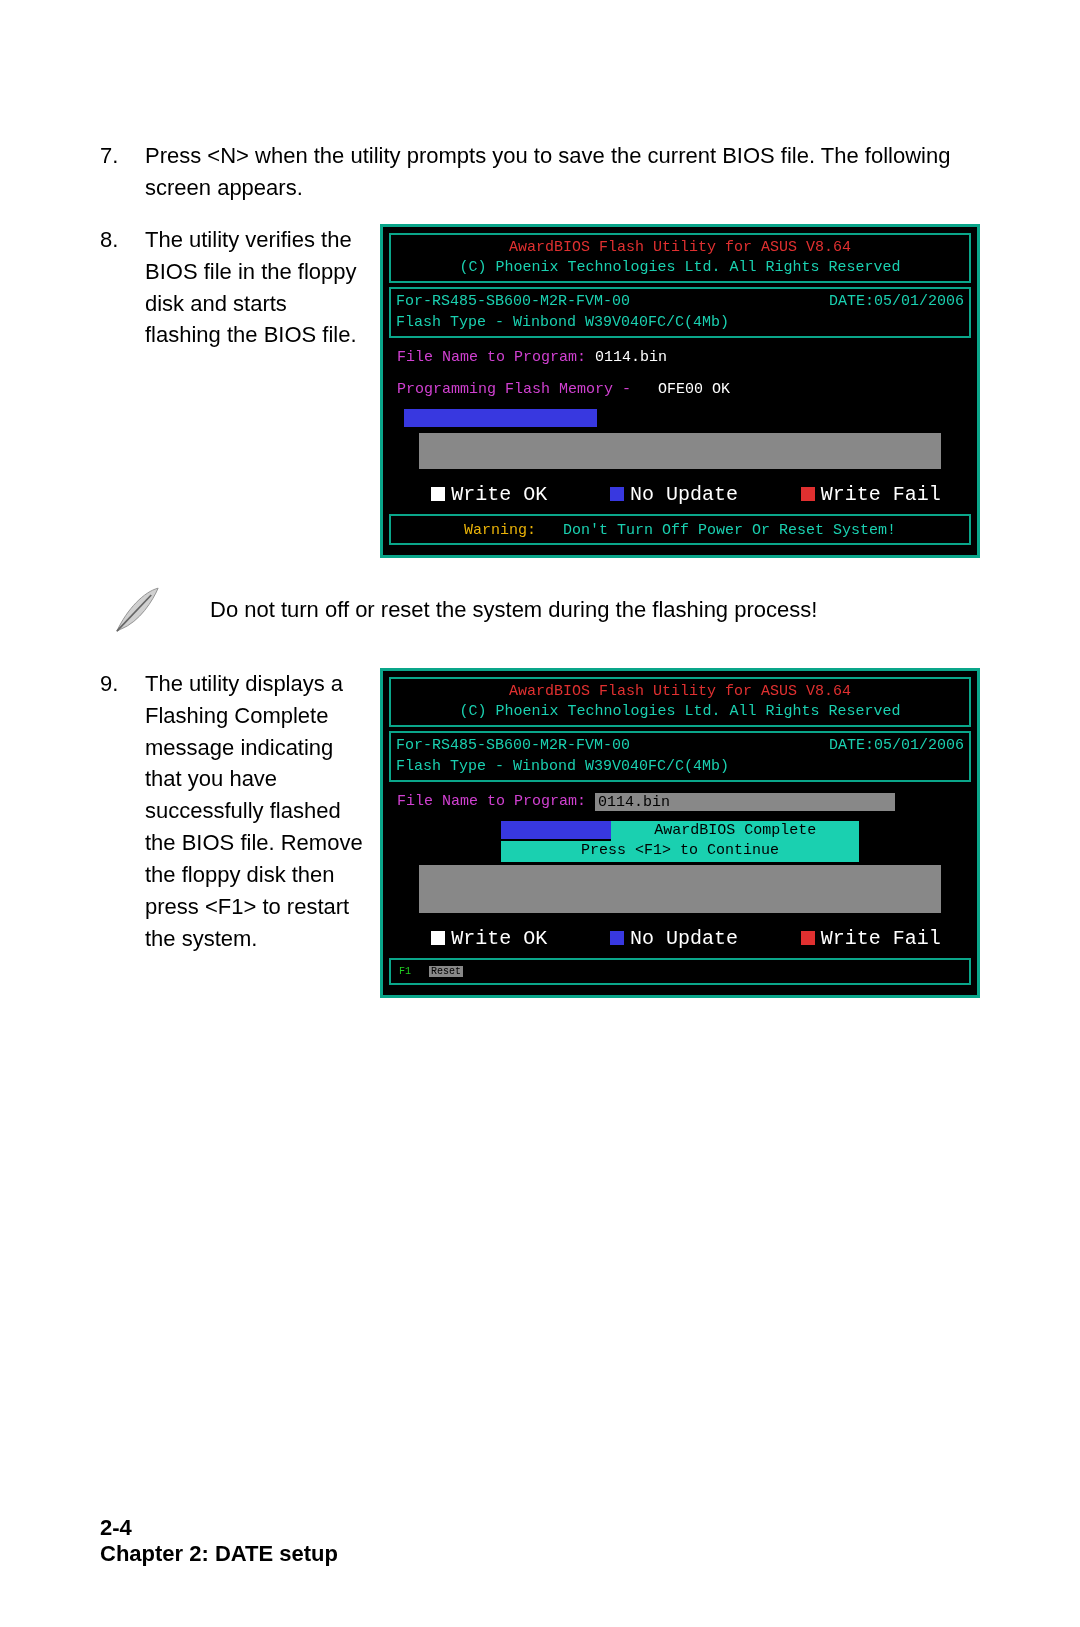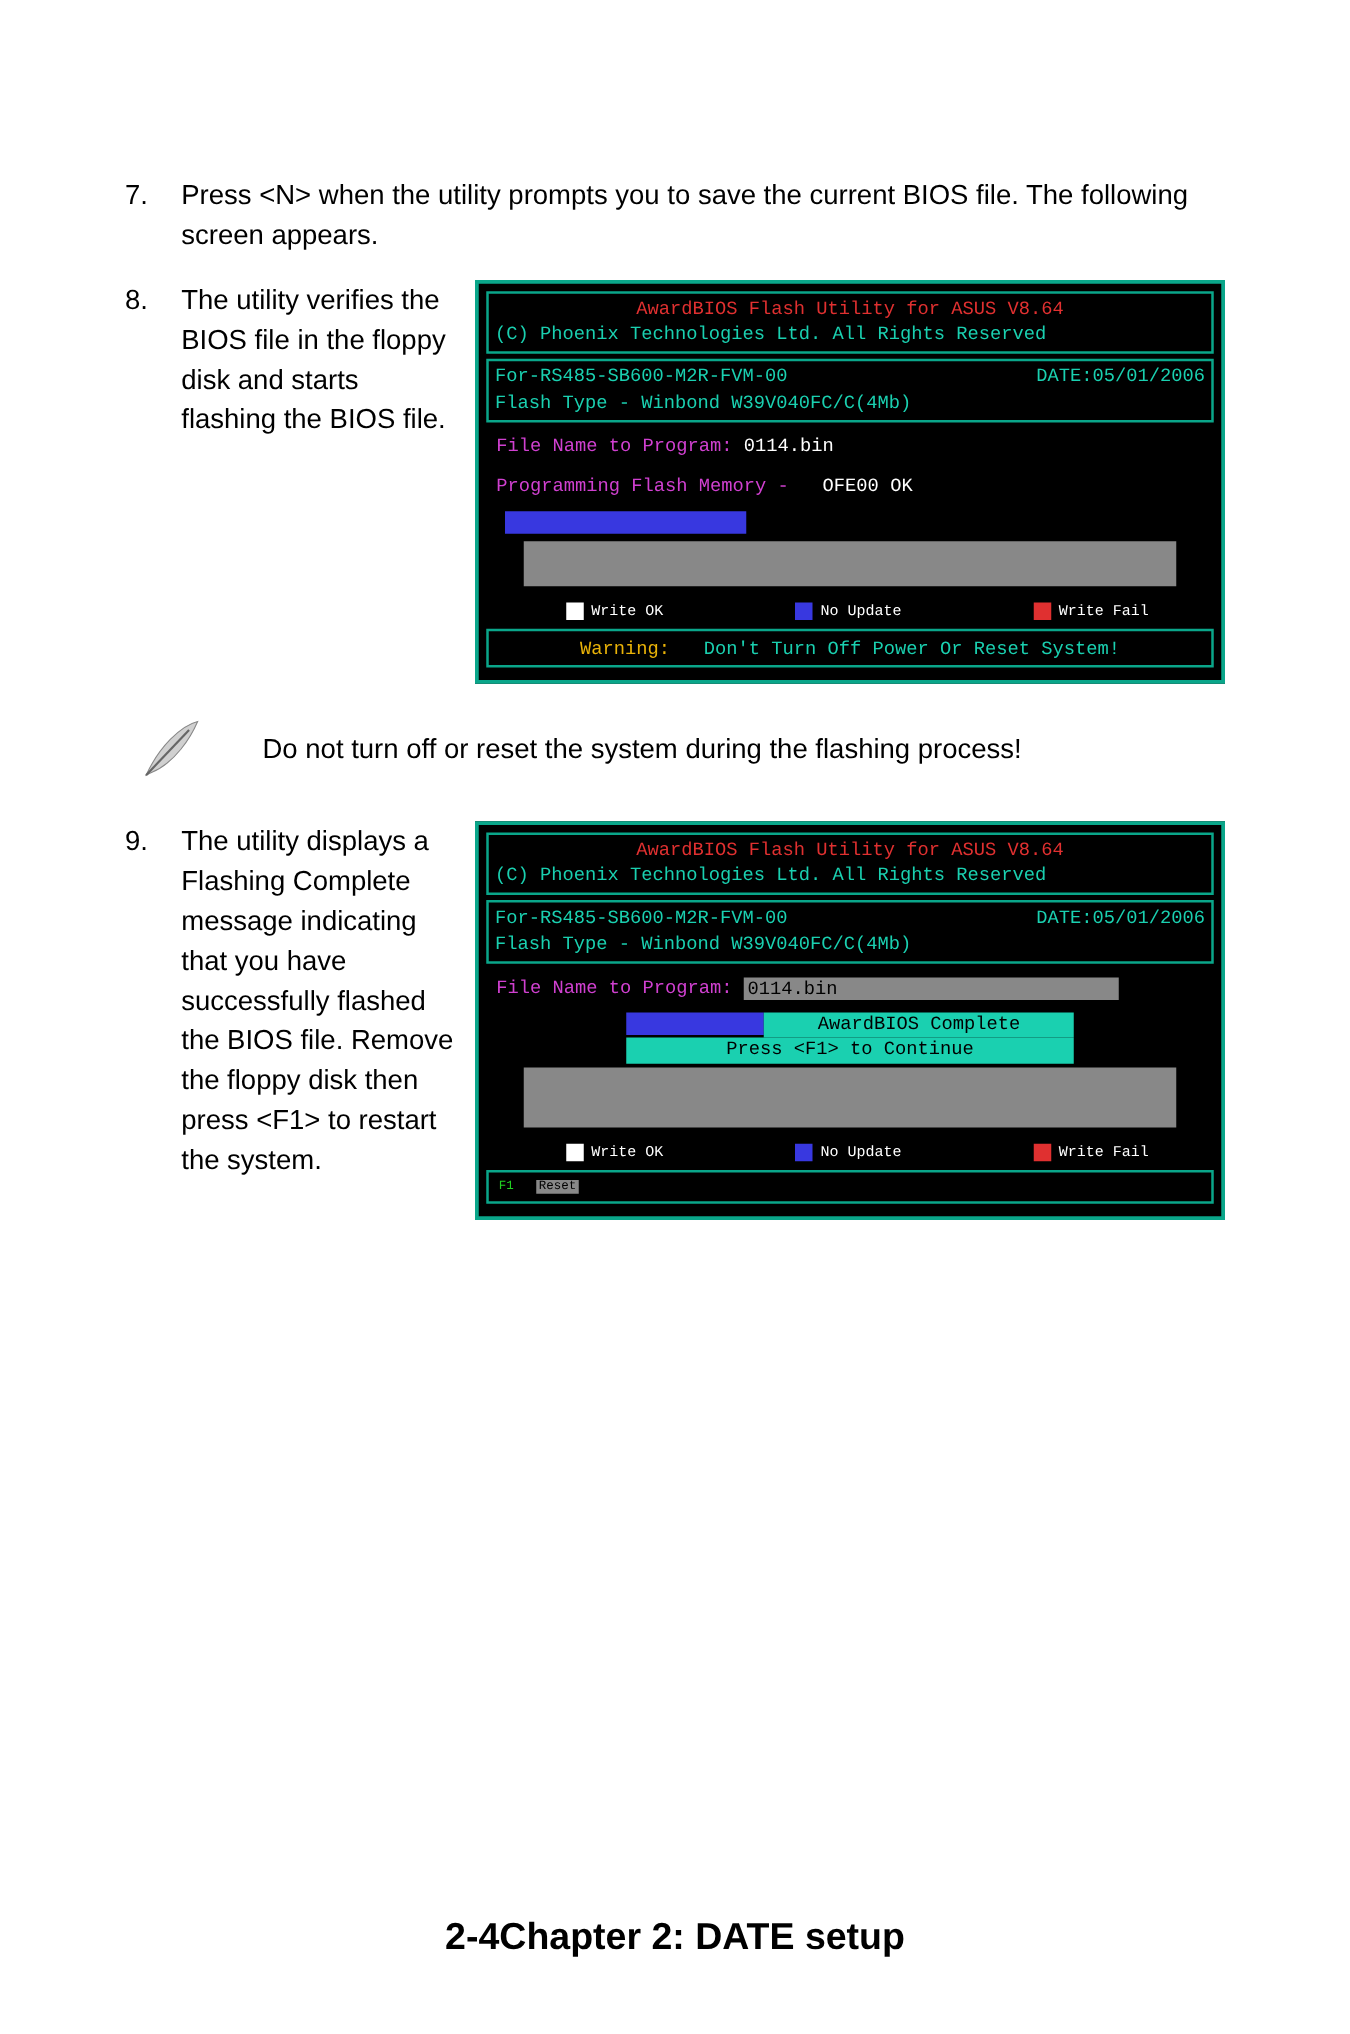--- a/index.html
+++ b/index.html
@@ -46,21 +46,21 @@
       color: #fff;
       line-height: 1.35;
     }
     .bios-inner {
       border: 2px solid #0aa68a;
       padding: 3px 5px;
       margin-bottom: 4px;
     }
     .red-text { color: #e03030; text-align: center; }
     .cyan-text { color: #1ad0b0; }
-    .cyan-center { color: #1ad0b0; }
+    .cyan-center { color: #1ad0b0; text-align: center; }
     .magenta-text { color: #d040d0; }
     .prog-bar {
       height: 18px;
       background: #3838e0;
       display: inline-block;
       vertical-align: middle;
     }
     .gray-bar {
       height: 36px;
       background: #888;
@@ -75,21 +75,21 @@
     .legend-row {
       display: flex;
       justify-content: space-around;
       padding: 6px 5px;
       align-items: center;
     }
     .legend-item {
       display: flex;
       align-items: center;
       gap: 6px;
-      font-size: 12px;
+      font-size: 20px;
       padding-left: 12px;
     }
     .sq {
       width: 14px;
       height: 14px;
       display: inline-block;
     }
     .sq-white { background: #fff; }
     .sq-blue  { background: #3838e0; }
     .sq-red   { background: #e03030; }
@@ -113,23 +113,24 @@
       width: 55px;
       height: 55px;
       flex-shrink: 0;
     }
     .footer {
       position: absolute;
       bottom: 60px;
       left: 100px;
       right: 100px;
       display: flex;
-      justify-content: center;
-      font-size: 30px;
+      justify-content: space-between;
+      font-size: 22px;
       font-weight: bold;
+      flex-direction: column;
     }
     .bars-block1 {
       padding: 3px 15px;
     }
     .mid-block {
       padding: 3px 15px;
       text-align: center;
     }
     .reset-line { padding: 5px 8px; font-size: 10px; }
     .green-text { color: #20d020; }

